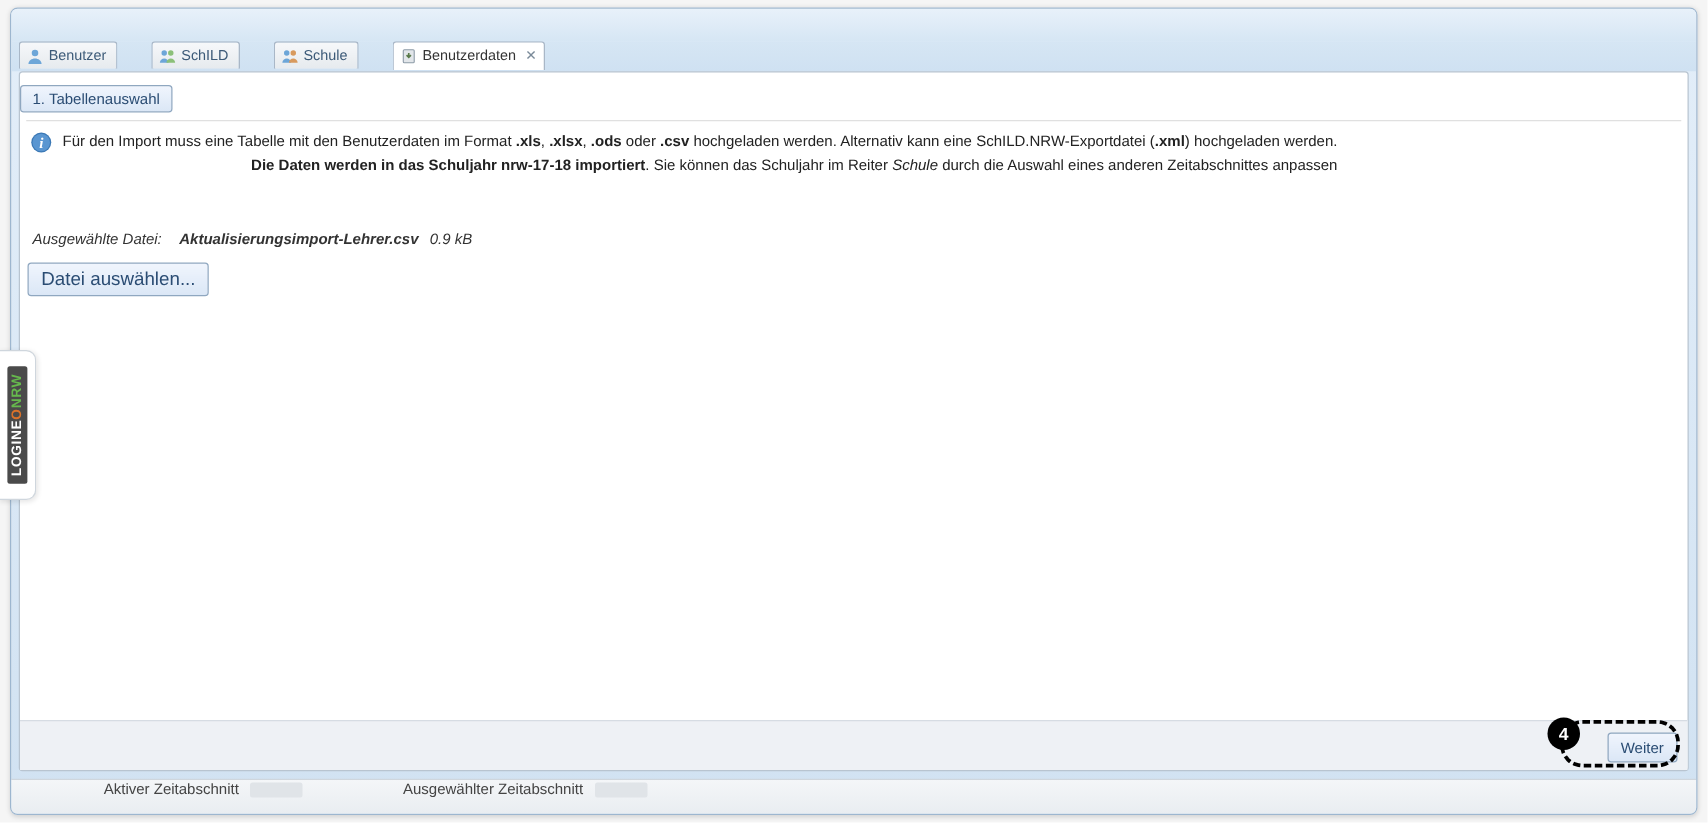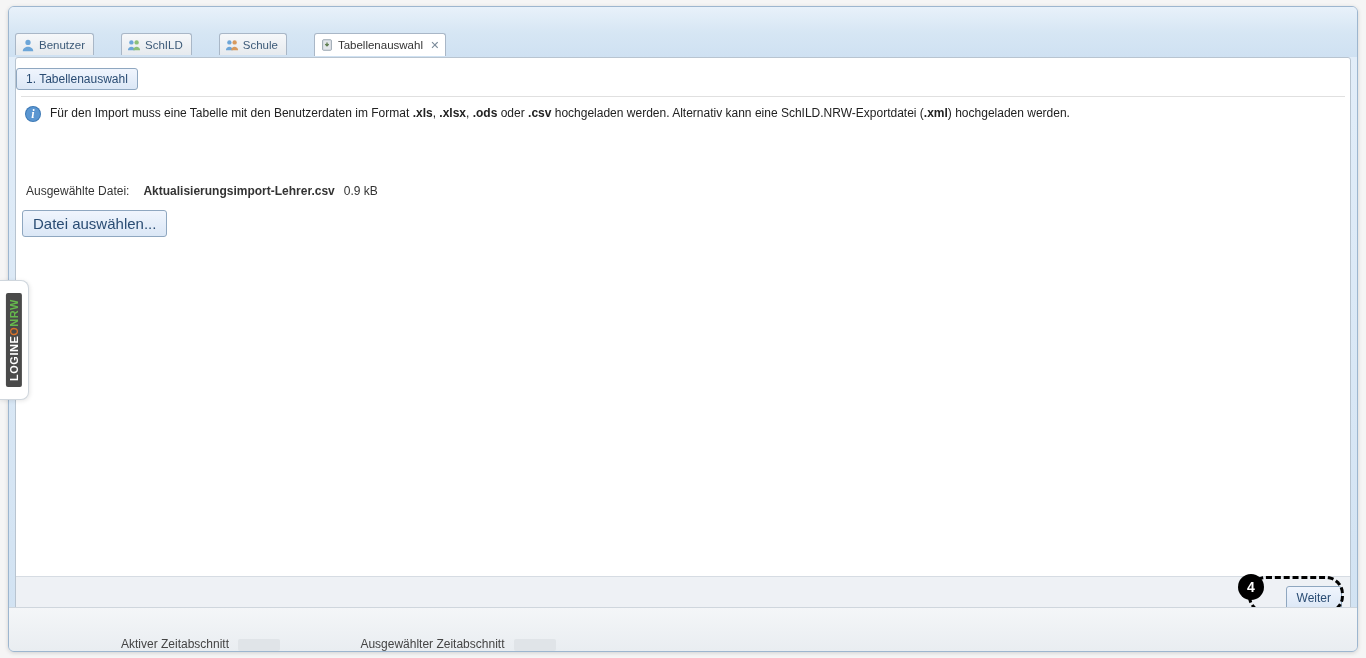--- a/index.html
+++ b/index.html
@@ -106,21 +106,21 @@
   margin-right: 8px;
 }
 .info-text { line-height: 1.55; color: #222; text-align: right; }
 .info-text b { font-weight: bold; }
 .info-text i { font-style: italic; }
 
 
 .file-row {
   position: absolute;
   left: 10px; top: 126px;
-  display: flex; align-items: baseline;
+  display: flex; align-items: baseline; font-style: italic;
 }
 .file-label { margin-right: 14px; }
 .file-name { font-weight: bold; }
 .file-size { margin-left: 9px; text-align: right; }
 
 
 .choose-btn {
   position: absolute;
   left: 6px; top: 152px;
   border: 1px solid #8fa7c0;
@@ -172,25 +172,25 @@
   border-radius: 50%;
   display: flex; align-items:center; justify-content:center;
   font-weight: bold; font-size: 14px;
   pointer-events: none;
 }
 
 
 .status-bar {
   position: absolute;
   left: 0; right: 0; bottom: 0;
-  height: 44px;
+  height: 28px;
   background: linear-gradient(#f4f6f8, #e9edf1);
   border-top: 1px solid #cfd6dd;
-  display: flex; align-items: flex-end;
-  padding-left: 112px;
+  display: flex; align-items: flex-start;
+  padding-left: 74px;
   color: #444;
 }
 .status-item { margin-right: 80px; }
 .status-blur {
   display:inline-block;
   width: 42px; height: 12px;
   background: #e0e4e8;
   border-radius: 2px;
   margin-left: 6px;
   vertical-align: middle;
@@ -271,21 +271,21 @@
       <span>Schule</span>
     </div>
 
     <div class="tab active">
       <span class="tab-icon">
         <svg class="people-svg" viewBox="0 0 16 16">
             <rect x="3" y="2" width="10" height="12" rx="1" fill="#e2e6ea" stroke="#8c9aa7" stroke-width="1"></rect>
             <path d="M8 5v4M6 7l2 2 2-2" stroke="#5a7a4a" stroke-width="1.5" fill="none"></path>
           </svg>
       </span>
-      <span>Tabellenauswahl</span>
+      <span>Benutzerdaten</span>
       <span class="tab-close">✕</span>
     </div>
 
   </div>
 
   <div class="content-panel">
 
     <div class="step-badge">1. Tabellenauswahl</div>
 
     <div class="hr-line"></div>
@@ -294,20 +294,23 @@
       <span class="info-icon">
         <svg width="18" height="18" viewBox="0 0 18 18">
             <circle cx="9" cy="9" r="8" fill="#3b78b5"></circle>
             <circle cx="9" cy="9" r="7" fill="#5a96d1"></circle>
             <text x="9" y="13" text-anchor="middle" fill="#fff" font-size="12" font-family="Georgia" font-style="italic" font-weight="bold">i</text>
           </svg>
       </span>
       <div class="info-text">
         <div>
           <span>Für den Import muss eine Tabelle mit den Benutzerdaten im Format </span><b>.xls</b><span>, </span><b>.xlsx</b><span>, </span><b>.ods</b><span> oder </span><b>.csv</b><span> hochgeladen werden. Alternativ kann eine SchILD.NRW-Exportdatei (</span><b>.xml</b><span>) hochgeladen werden.</span>
+        </div>
+        <div>
+          <b>Die Daten werden in das Schuljahr nrw-17-18 importiert</b><span>. Sie können das Schuljahr im Reiter </span><i>Schule</i><span> durch die Auswahl eines anderen Zeitabschnittes anpassen</span>
         </div>
       </div>
     </div>
 
     <div class="file-row">
       <span class="file-label">Ausgewählte Datei:</span>
       <span class="file-name">Aktualisierungsimport-Lehrer.csv</span>
       <span class="file-size">0.9 kB</span>
     </div>
 

